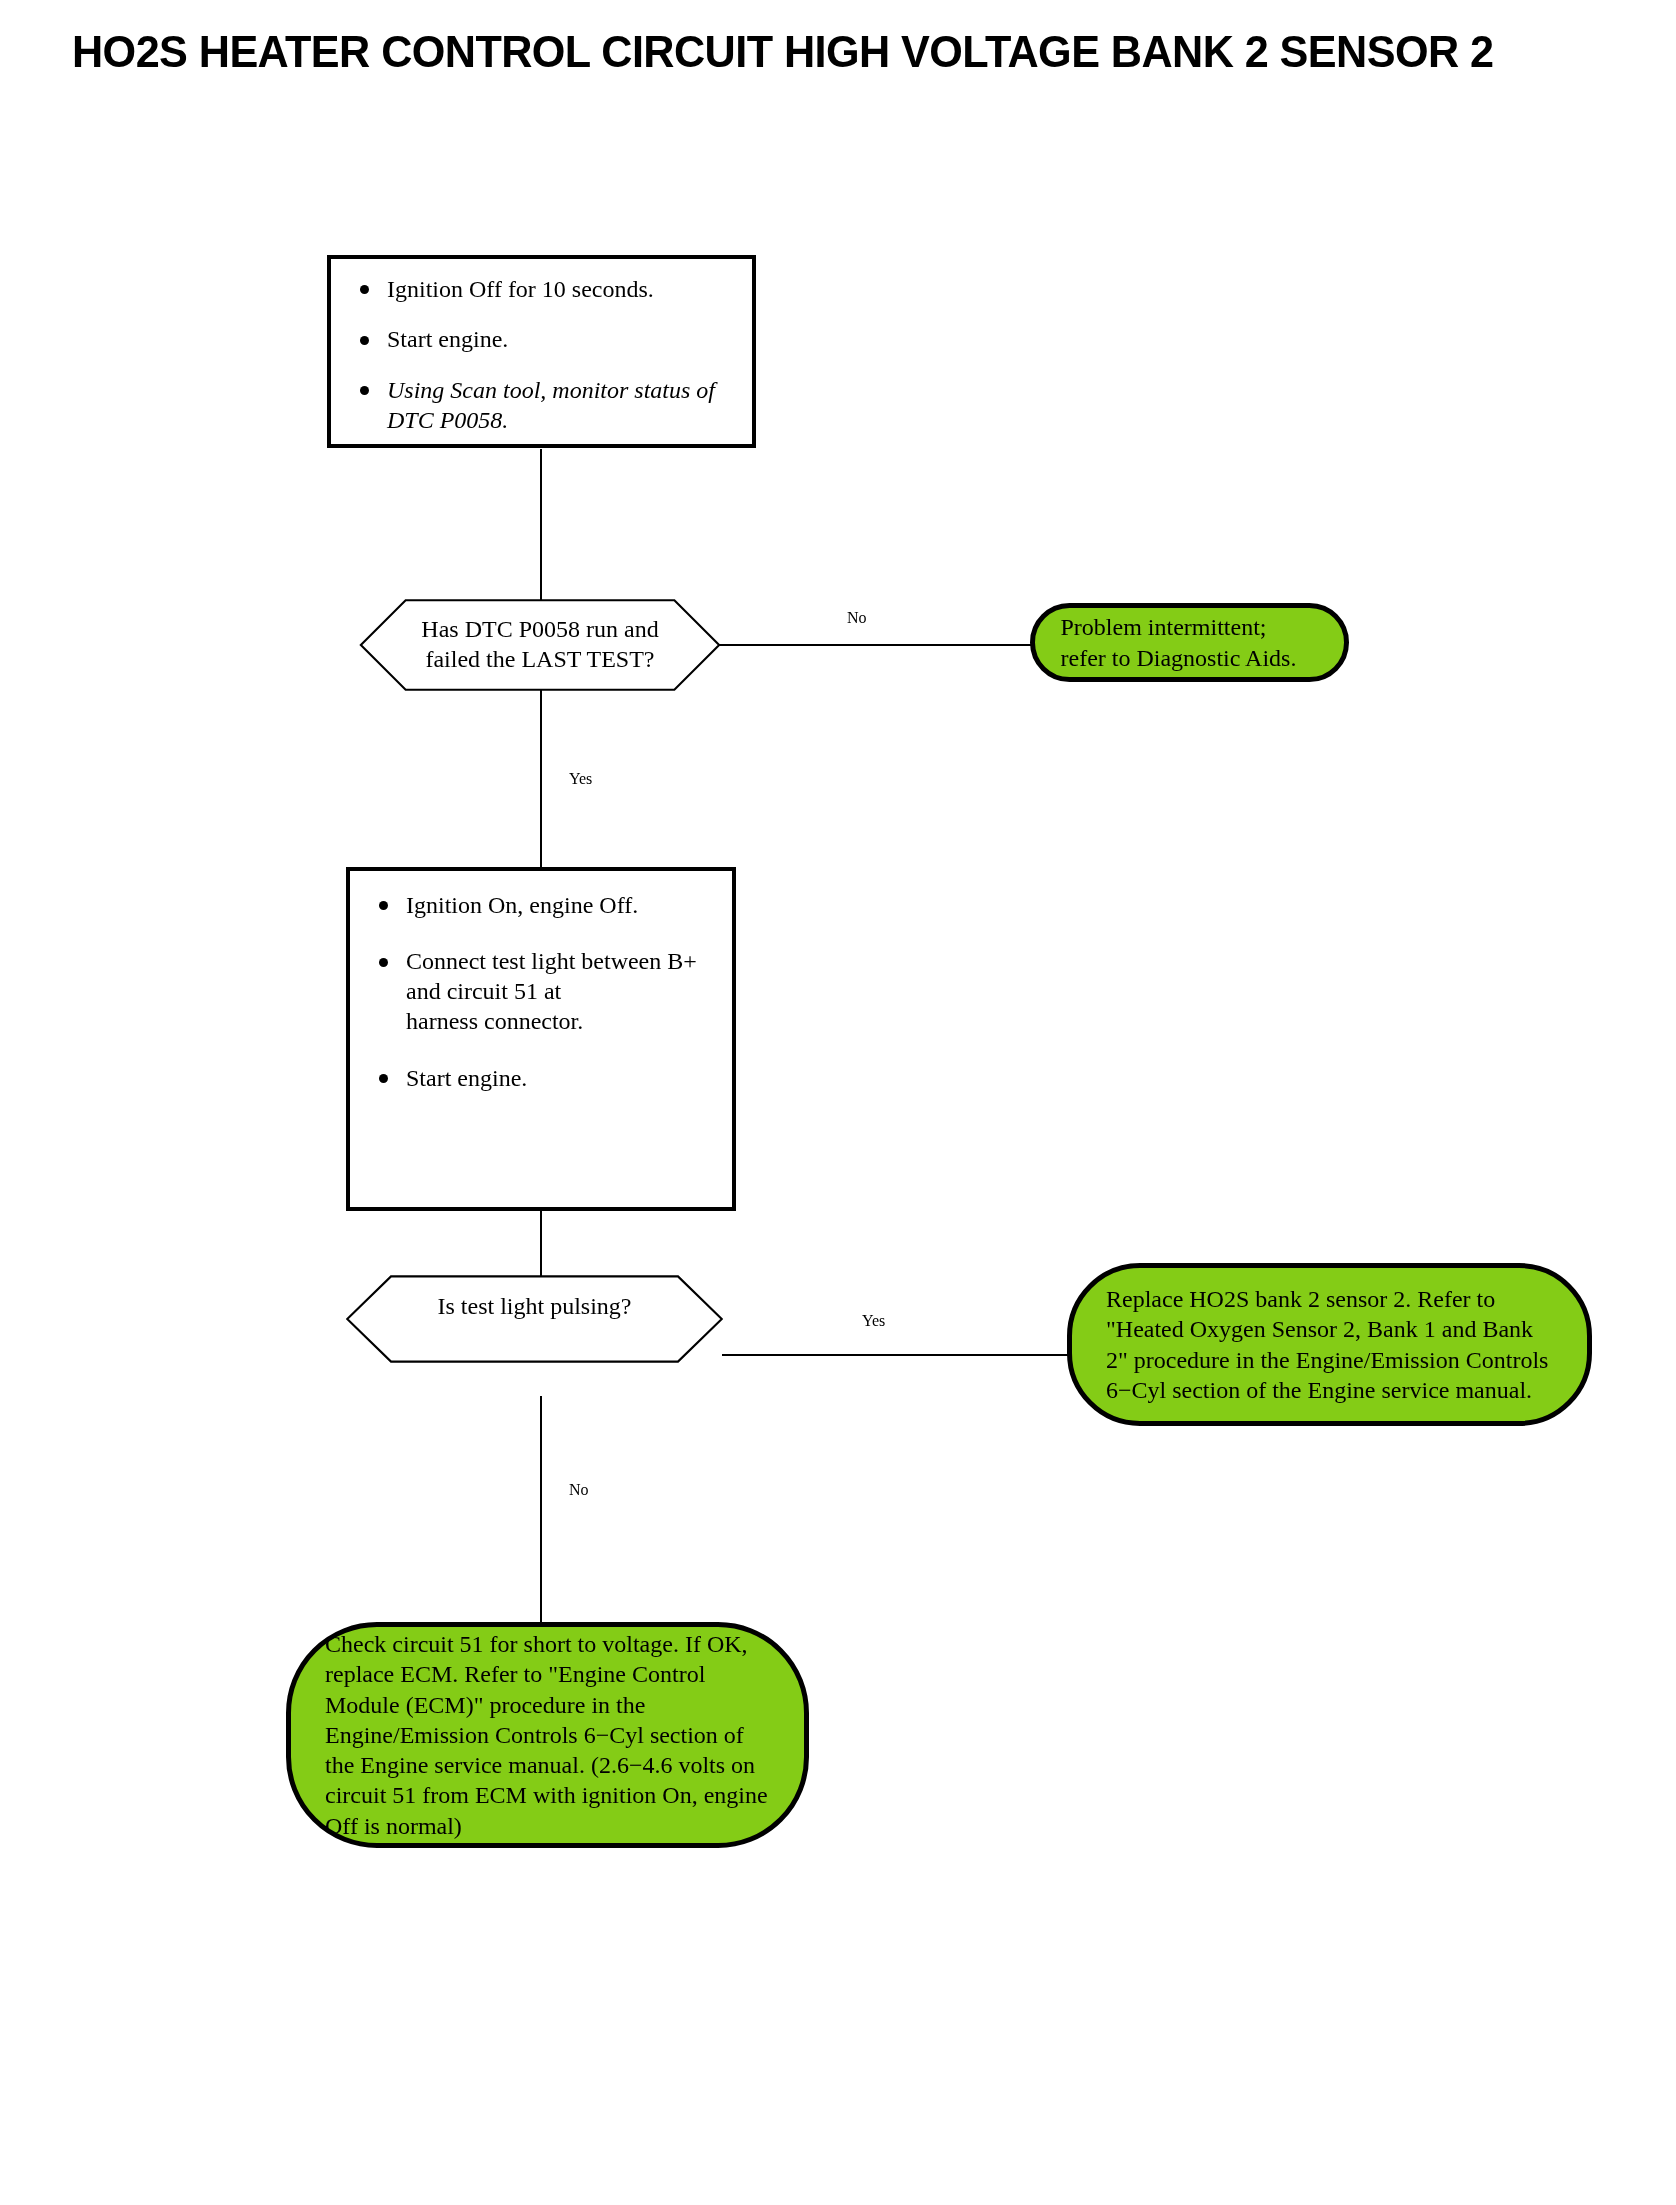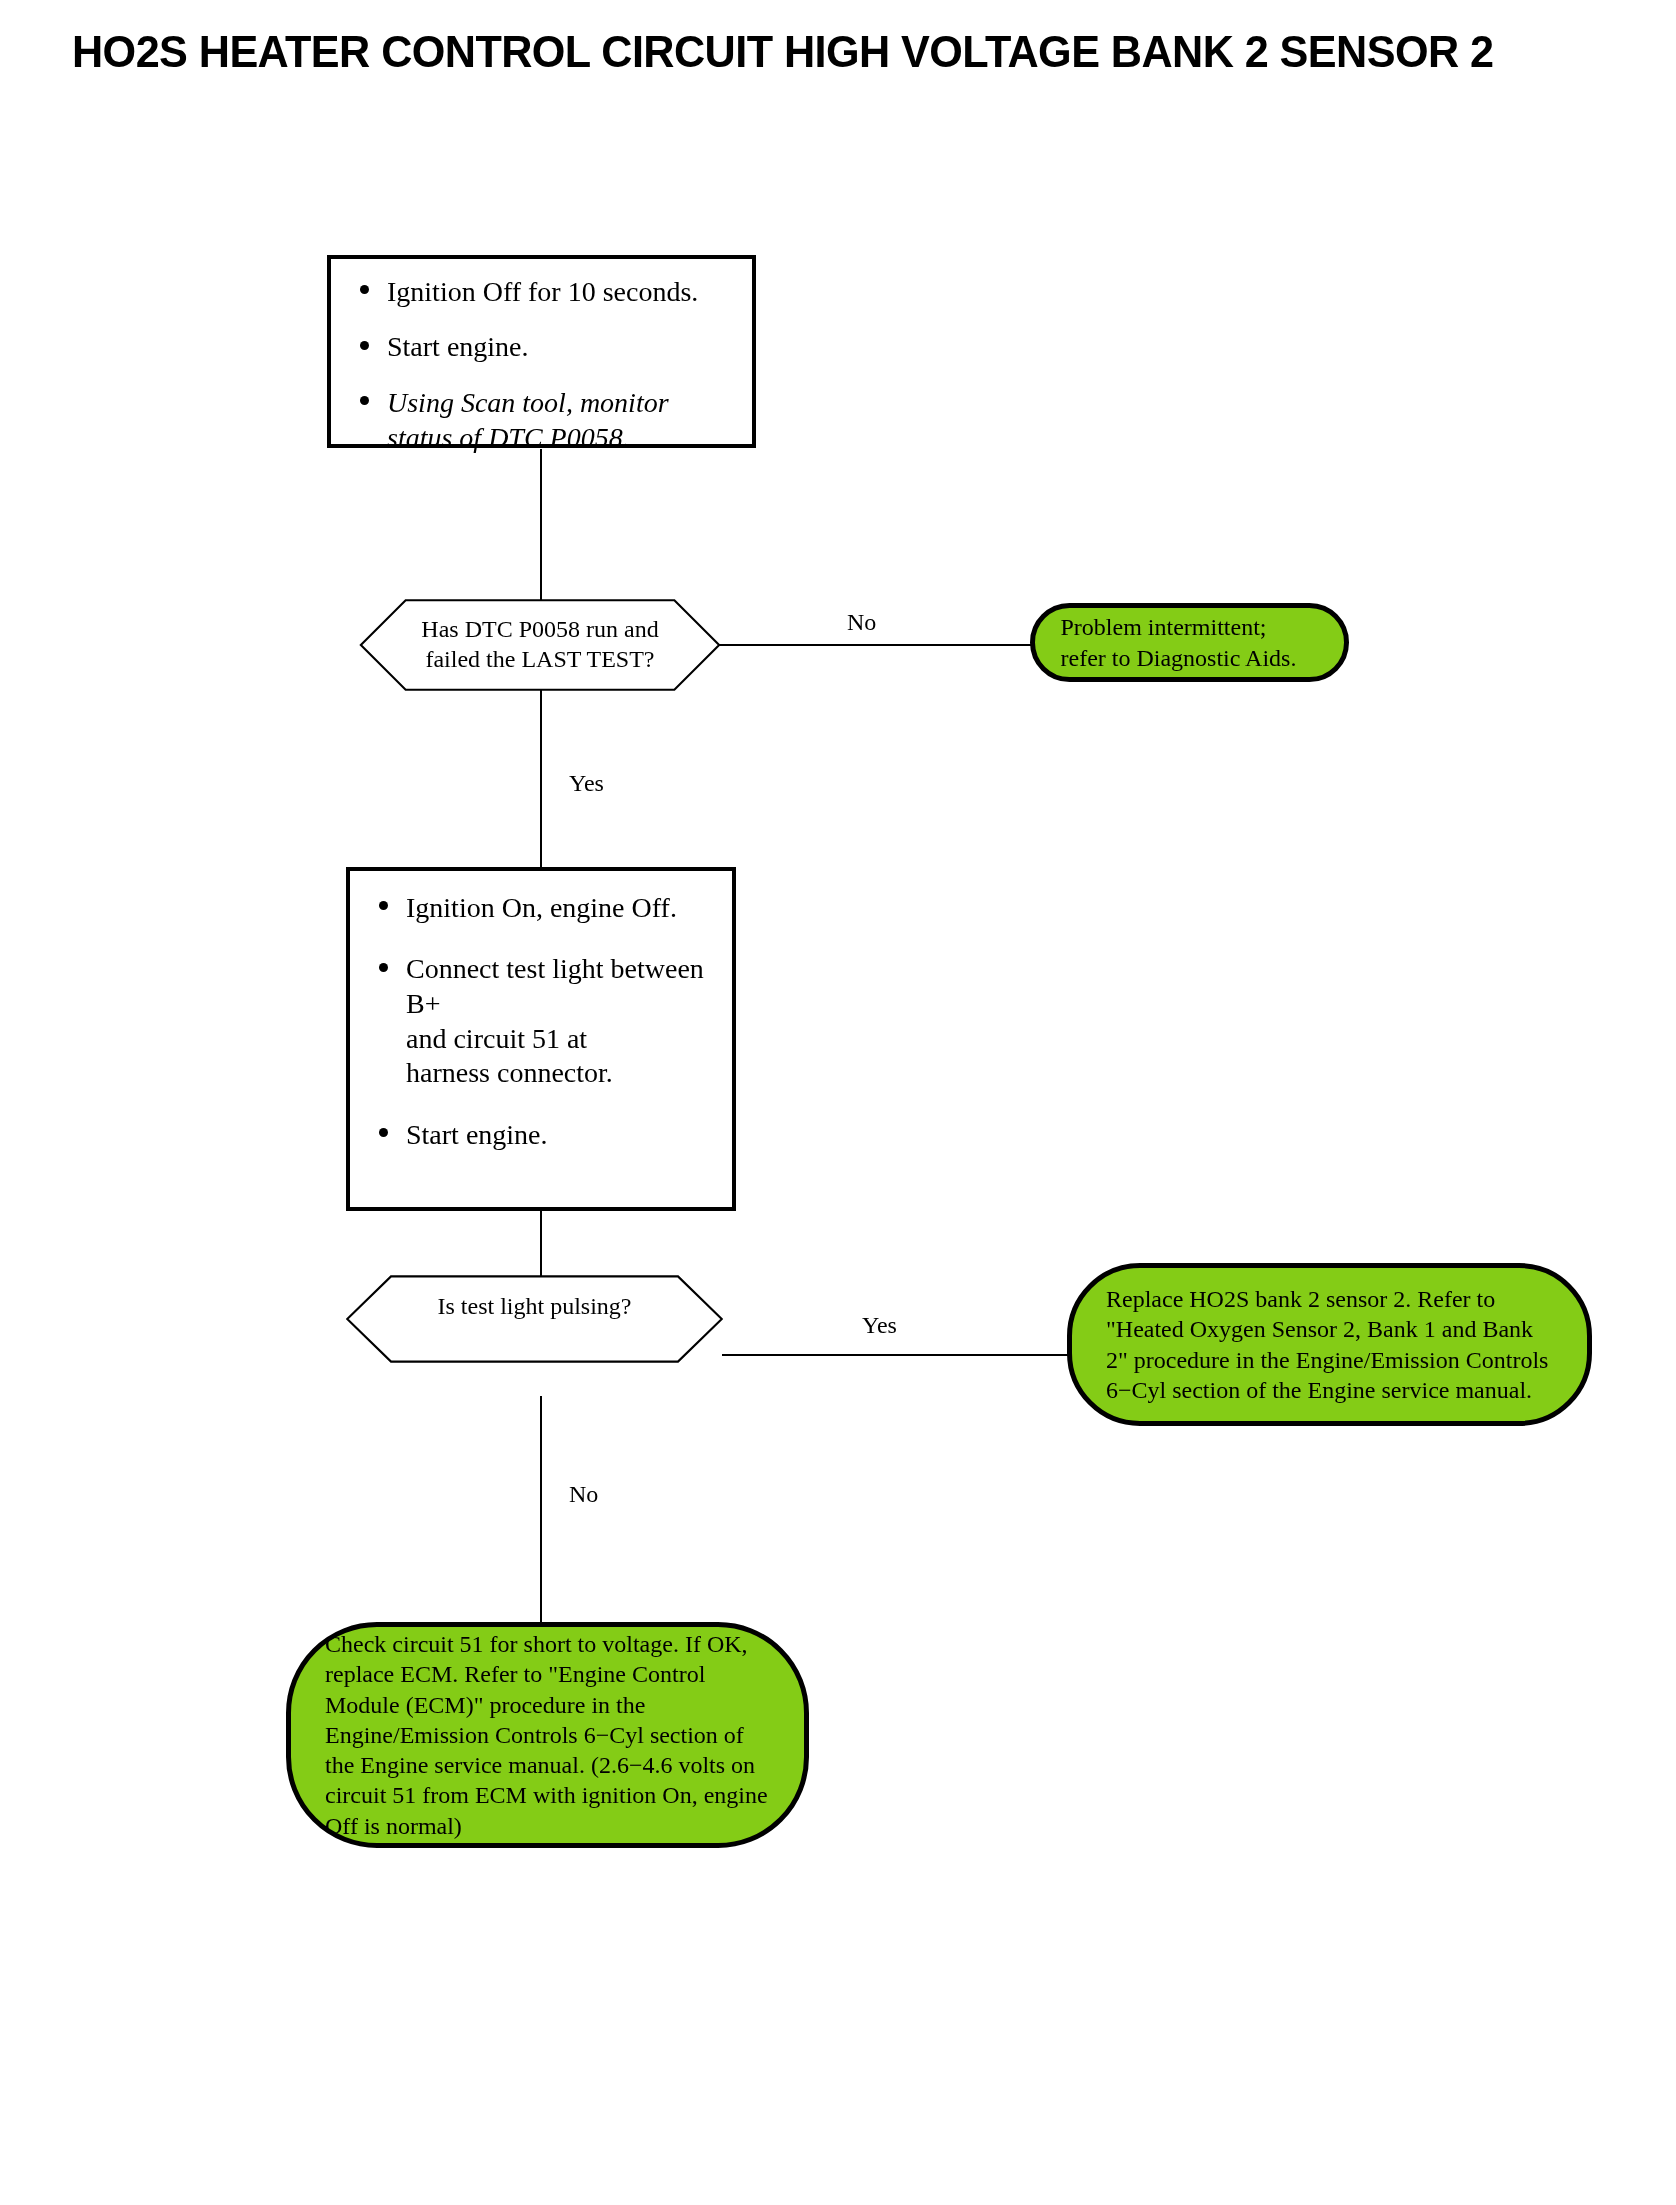--- a/index.html
+++ b/index.html
@@ -94,21 +94,21 @@
   
   ul.bullets {
     list-style: none;
     margin: 0;
     padding: 0;
   }
   ul.bullets > li {
     position: relative;
     padding-left: 38px;
     margin: 0 0 20.7px 0;
-    font-size: 28px;
+    font-size: 24px;
     line-height: 1.24;
   }
   ul.bullets > li:last-child { margin-bottom: 0; }
   ul.bullets > li::before {
     content: "";
     position: absolute;
     left: 11px;
     top: 10.3px;
     width: 9px;
     height: 9px;
@@ -124,21 +124,21 @@
   }
   .conn-h {
     position: absolute;
     height: 2.4px;
     background: #000;
   }
 
   
   .branch-label {
     position: absolute;
-    font-size: 24px;
+    font-size: 16px;
     line-height: 1;
     white-space: nowrap;
   }
 </style>
 </head>
 <body>
 
 <div id="page-title">HO2S HEATER CONTROL CIRCUIT HIGH VOLTAGE BANK 2 SENSOR 2</div>
 
 <div class="conn-v" style="left:540px; top:449px; height:153px;"></div>

